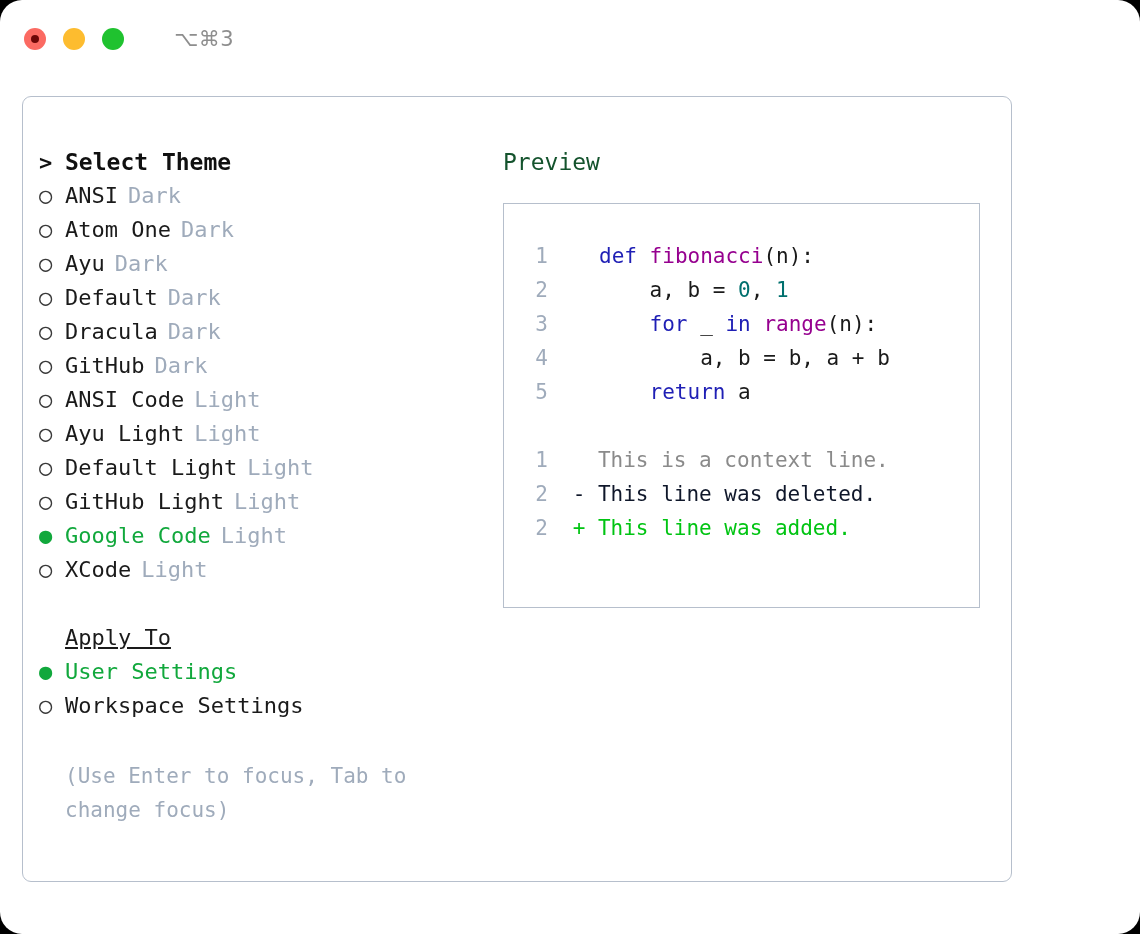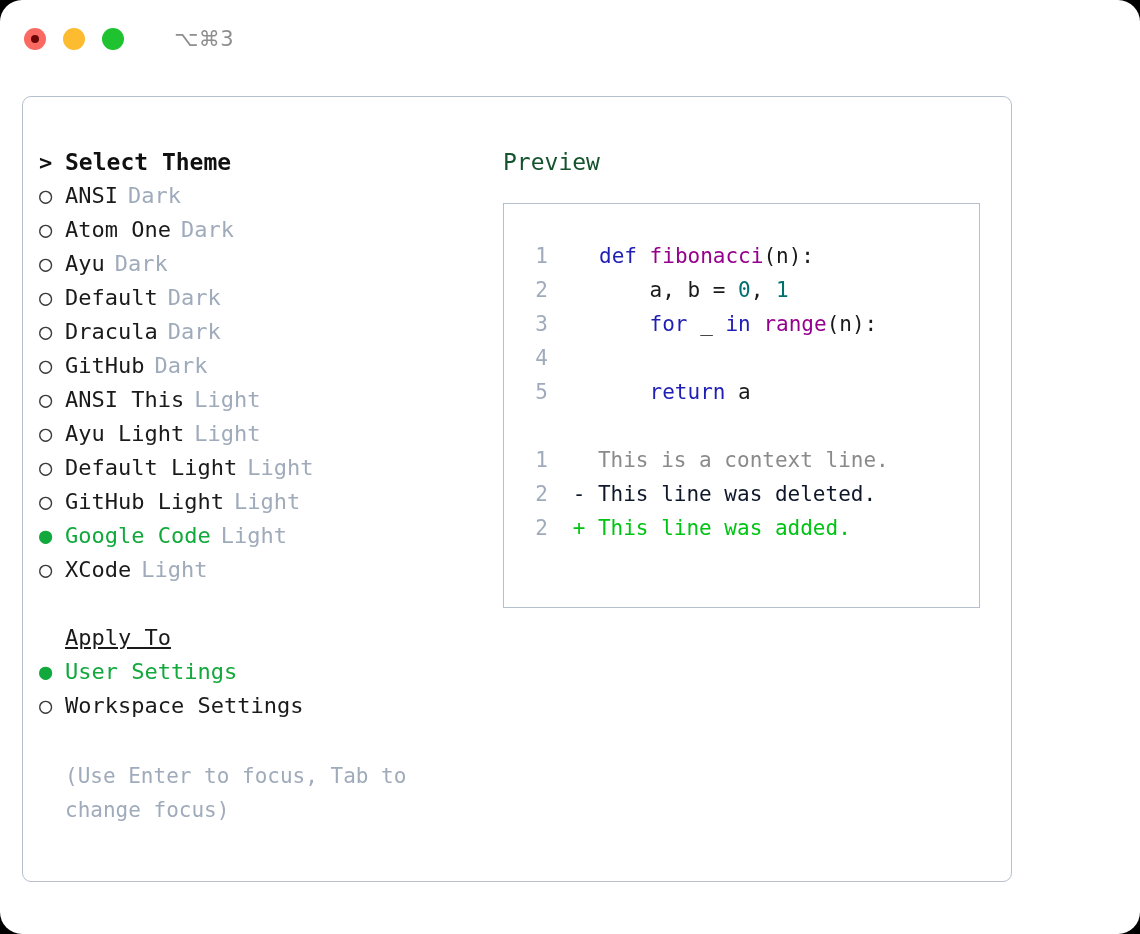--- a/index.html
+++ b/index.html
@@ -245,21 +245,21 @@
               <span class="row-title">Dracula</span>
               <span class="tag">Dark</span>
             </div>
             <div class="row">
               <span class="marker off">○</span>
               <span class="row-title">GitHub</span>
               <span class="tag">Dark</span>
             </div>
             <div class="row">
               <span class="marker off">○</span>
-              <span class="row-title">ANSI This</span>
+              <span class="row-title">ANSI Code</span>
               <span class="tag">Light</span>
             </div>
             <div class="row">
               <span class="marker off">○</span>
               <span class="row-title">Ayu Light</span>
               <span class="tag">Light</span>
             </div>
             <div class="row">
               <span class="marker off">○</span>
               <span class="row-title">Default Light</span>
@@ -306,21 +306,21 @@
         </div>
       </div>
 
       <div class="right-col">
         <div class="preview-title">Preview</div>
         <div class="preview-box">
           <div id="code-block">
               <div class="code-line"><span class="lineno">1</span><span class="code-body"><span class="tok-kw">def</span><span class="tok-plain"> </span><span class="tok-fn">fibonacci</span><span class="tok-plain">(n):</span></span></div>
               <div class="code-line"><span class="lineno">2</span><span class="code-body"><span class="tok-plain">    a, b = </span><span class="tok-num">0</span><span class="tok-plain">, </span><span class="tok-num">1</span></span></div>
               <div class="code-line"><span class="lineno">3</span><span class="code-body"><span class="tok-plain">    </span><span class="tok-kw">for</span><span class="tok-plain"> _ </span><span class="tok-kw">in</span><span class="tok-plain"> </span><span class="tok-fn">range</span><span class="tok-plain">(n):</span></span></div>
-              <div class="code-line"><span class="lineno">4</span></div>
+              <div class="code-line"><span class="lineno">4</span><span class="code-body"><span class="tok-plain">        a, b = b, a + b</span></span></div>
               <div class="code-line"><span class="lineno">5</span><span class="code-body"><span class="tok-plain">    </span><span class="tok-kw">return</span><span class="tok-plain"> a</span></span></div>
             </div>
           <div class="code-gap"></div>
           <div id="diff-block">
               <div class="code-line"><span class="lineno">1</span><span class="diff-ctx">   This is a context line.</span></div>
               <div class="code-line"><span class="lineno">2</span><span class="diff-del"> - This line was deleted.</span></div>
               <div class="code-line"><span class="lineno">2</span><span class="diff-add"> + This line was added.</span></div>
             </div>
         </div>
       </div>

